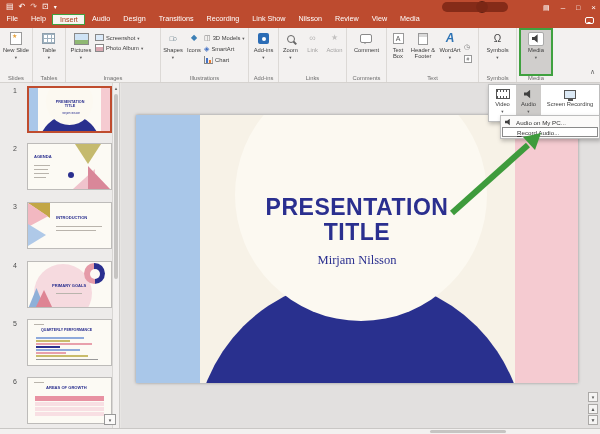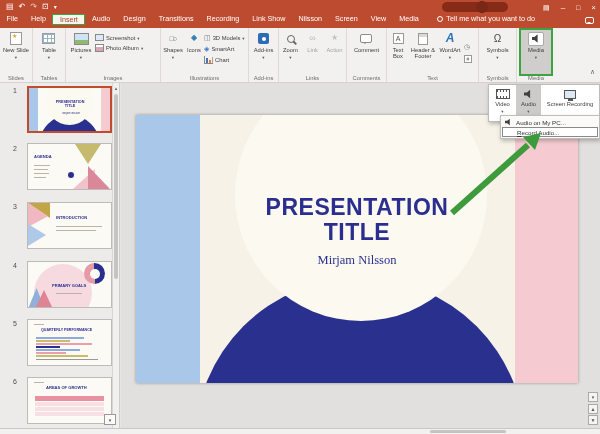--- a/index.html
+++ b/index.html
@@ -183,27 +183,23 @@
   <div id="tabrow">
     <div class="tab">File</div>
     <div class="tab">Help</div>
     <div class="tab active">Insert</div>
     <div class="tab">Audio</div>
     <div class="tab">Design</div>
     <div class="tab">Transitions</div>
     <div class="tab">Recording</div>
     <div class="tab">Link Show</div>
     <div class="tab">Nilsson</div>
-    <div class="tab">Screen</div>
+    <div class="tab">Review</div>
     <div class="tab">View</div>
     <div class="tab">Media</div>
-    <div id="tellme">
-      <span class="ic-bulb"></span>
-      <span>Tell me what you want to do</span>
-    </div>
   </div>
   <div id="fb-icon"></div>
 
   <div id="ribbon">
 
     <div class="rgroup" style="width:33px;justify-content:center">
       <div class="rbtn">
         <span class="bicon">
             <span class="ic-newslide"></span>
           </span>

